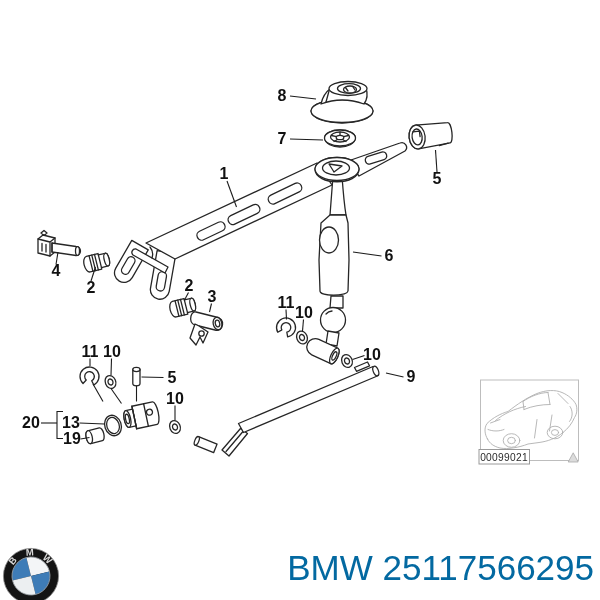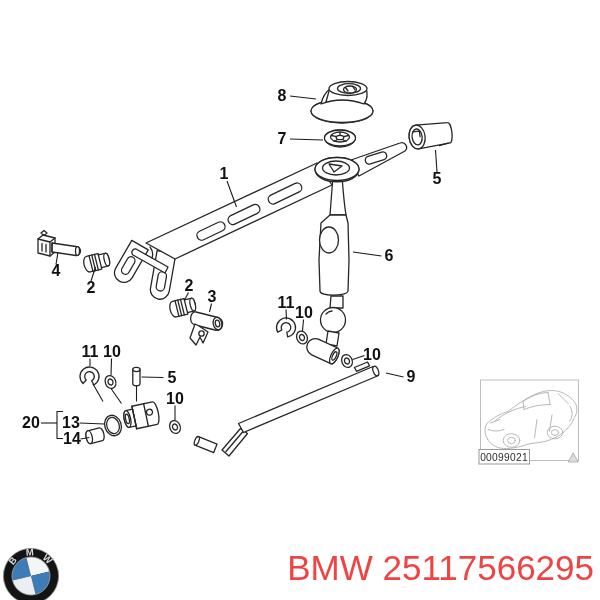--- a/index.html
+++ b/index.html
@@ -1,21 +1,21 @@
 <!DOCTYPE html>
 <html><head>
 <meta charset="utf-8">
 <style>
   html,body{margin:0;padding:0;background:#fff;}
   .page{position:relative;width:600px;height:600px;background:#fff;overflow:hidden;
         font-family:"Liberation Sans",sans-serif;}
   .art-layer{position:absolute;left:0;top:0;width:600px;height:600px;}
   .callout{position:absolute;transform:translate(-50%,-50%);font-family:"Liberation Sans",sans-serif;
            font-size:16px;font-weight:700;color:#111;line-height:1;white-space:nowrap;}
-  .caption{position:absolute;right:6px;top:548px;font-size:35px;font-weight:400;color:#ef4444;
+  .caption{position:absolute;right:6px;top:548px;font-size:35px;font-weight:400;color:#0369a1;
            font-family:"Liberation Sans",sans-serif;letter-spacing:0px;}
 </style>
 </head>
 <body>
 
 <div class="page">
 
   <svg class="art-layer" viewBox="0 0 600 600">
 
     <defs>
@@ -278,18 +278,18 @@
       <div class="callout" style="left: 286px; top: 303px;">11</div>
       <div class="callout" style="left: 304px; top: 313px;">10</div>
       <div class="callout" style="left: 372px; top: 355px;">10</div>
       <div class="callout" style="left: 411px; top: 377px;">9</div>
       <div class="callout" style="left: 90px; top: 352px;">11</div>
       <div class="callout" style="left: 112px; top: 352px;">10</div>
       <div class="callout" style="left: 172px; top: 378px;">5</div>
       <div class="callout" style="left: 175px; top: 399px;">10</div>
       <div class="callout" style="left: 31px; top: 423px;">20</div>
       <div class="callout" style="left: 71px; top: 423px;">13</div>
-      <div class="callout" style="left: 72px; top: 439px;">14</div>
+      <div class="callout" style="left: 72px; top: 439px;">19</div>
     </div>
 
   <div class="caption">BMW 25117566295</div>
 
 </div>
 
 </body></html>

